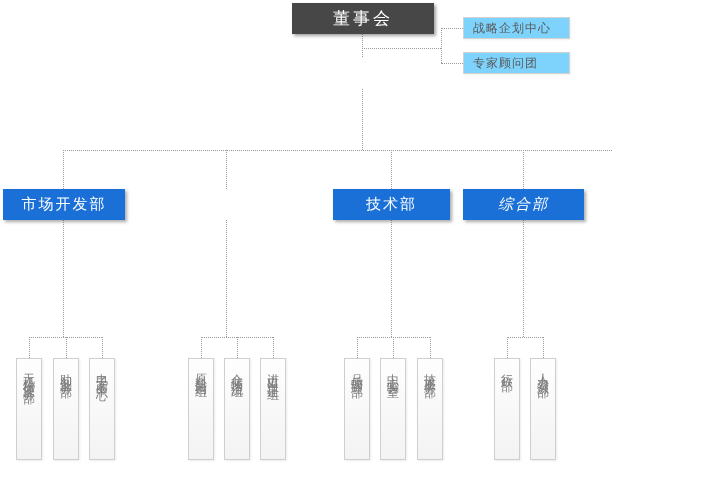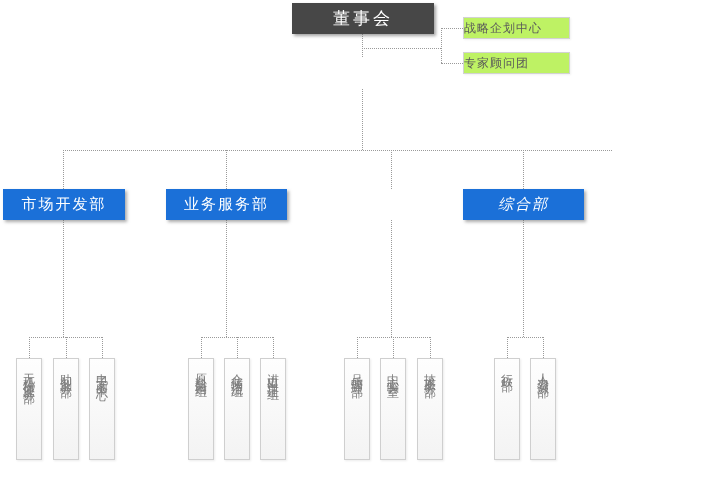--- a/index.html
+++ b/index.html
@@ -11,22 +11,22 @@
   .node{position:absolute;display:flex;align-items:center;justify-content:center;box-sizing:border-box;}
   #board{
     left:292px;top:3px;width:142px;height:31px;background:#474747;color:#fff;
     font-size:17px;letter-spacing:3px;box-shadow:2px 2px 3px rgba(90,90,90,.55);
   }
   #gm{
     left:292px;top:57px;width:140px;height:32px;background:#1c3bb0;color:#fff;
     font-size:17px;letter-spacing:3px;box-shadow:2px 2px 3px rgba(90,90,90,.55);
   }
   .staff{
-    left:463px;width:107px;height:22px;background:#bef264;border:1px solid #d2d2d2;
-    color:#5a5a5a;font-size:12px;justify-content:flex-start;
+    left:463px;width:107px;height:22px;background:#7dd3fc;border:1px solid #d2d2d2;
+    color:#5a5a5a;font-size:12px;justify-content:flex-start;padding-left:9px;
     letter-spacing:1px;box-shadow:1px 1px 2px rgba(0,0,0,.06);
   }
   #staff0{top:17px;}
   #staff1{top:52px;}
   .dept{
     top:189px;height:31px;background:#1b70d8;color:#fff;font-size:15px;
     letter-spacing:2px;box-shadow:2px 2px 3px rgba(90,90,90,.5);
   }
   #dept0{left:3px;width:122px;}
   #dept1{left:166px;width:121px;}
@@ -115,21 +115,21 @@
   <div class="lv" id="cd22"></div>
   <div class="lv" id="cd30"></div>
   <div class="lv" id="cd31"></div>
 
   <div class="node" id="board">董事会</div>
 
   <div class="node staff" id="staff0">战略企划中心</div>
   <div class="node dept" id="dept0">市场开发部</div>
 
   <div class="node staff" id="staff1">专家顾问团</div>
-  <div class="node dept" id="dept1">业务服务部</div>
+  <div class="node dept" id="dept2">技术部</div>
   <div class="node dept" id="dept3">综合部</div>
 
   <div class="child" id="c00">无机粉体业务部</div>
   <div class="child" id="c01">助剂业务部</div>
   <div class="child" id="c02">电子商务中心</div>
 
   <div class="child" id="c10">原料采购组</div>
   <div class="child" id="c11">仓储物流组</div>
   <div class="child" id="c12">进出口单证组</div>
 

